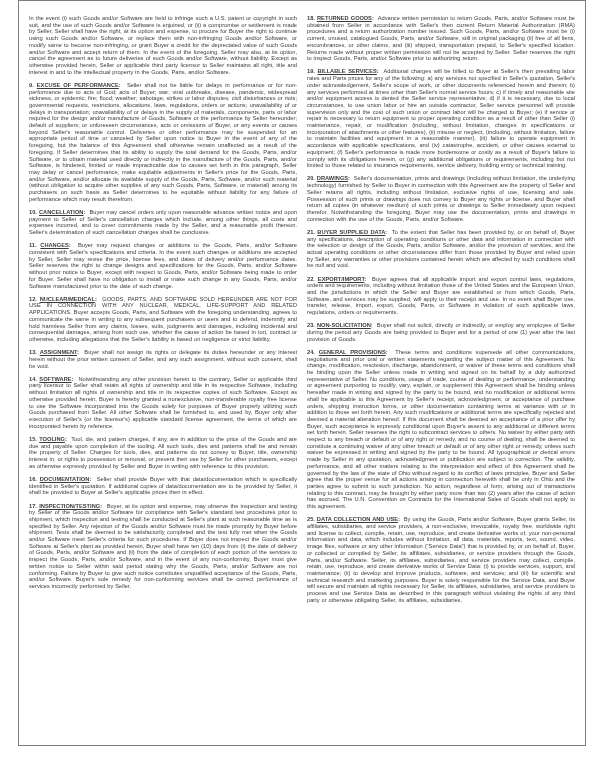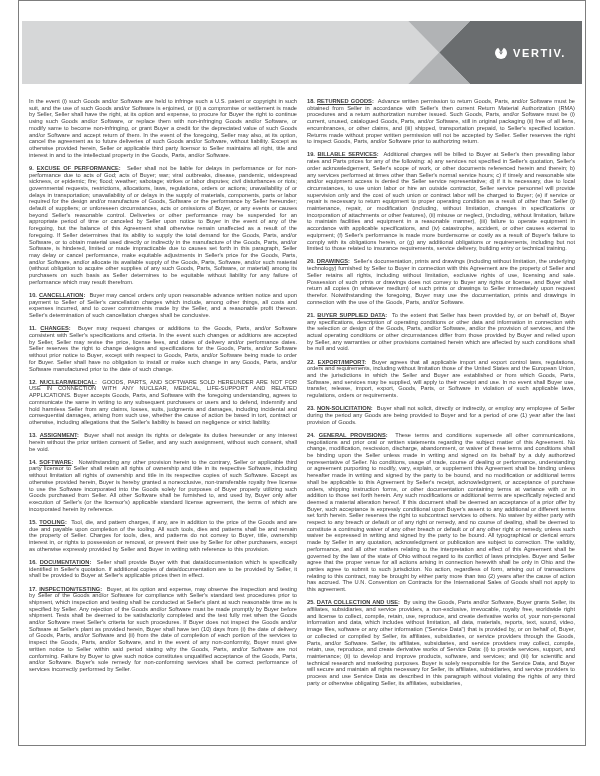--- a/index.html
+++ b/index.html
@@ -76,35 +76,20 @@
   }
   .sec-num { font-weight:bold; }
   .sec-title { font-weight:bold; text-decoration:underline; }
   .sec-colon { font-weight:bold; }
 </style>
 </head>
 <body>
 
 <div class="page">
 
-  <div class="header-band">
-    <div class="dark-panel"></div>
-    <div class="tri-top"></div>
-    <div class="tri-bottom"></div>
-    <div class="logo">
-      <span style="display:inline-flex;">
-        <svg width="14" height="14" viewBox="0 0 20 20" aria-hidden="true">
-          <circle cx="10" cy="10" r="8.6" fill="#ffffff"></circle>
-          <path d="M4.6 0 L10 9.2 L15.4 0 Z" fill="#6a6d6f"></path>
-          <path d="M6.8 7.5 L10 12.6 L13.2 7.5 L10 9.8 Z" fill="#6a6d6f"></path>
-        </svg>
-      </span>
-      <span class="logo-text">VERTIV.</span>
-    </div>
-  </div>
 
   <div class="columns">
     <div class="col" id="col-left">
         <p class="sec"><span>In the event (i) such Goods and/or Software are held to infringe such a U.S. patent or copyright in such suit, and the use of such Goods and/or Software is enjoined, or (ii) a compromise or settlement is made by Seller, Seller shall have the right, at its option and expense, to procure for Buyer the right to continue using such Goods and/or Software, or replace them with non-infringing Goods and/or Software, or modify same to become non-infringing, or grant Buyer a credit for the depreciated value of such Goods and/or Software and accept return of them. In the event of the foregoing, Seller may also, at its option, cancel the agreement as to future deliveries of such Goods and/or Software, without liability. Except as otherwise provided herein, Seller or applicable third party licensor to Seller maintains all right, title and interest in and to the intellectual property in the Goods, Parts, and/or Software.</span></p>
         <p class="sec"><span class="sec-num">9.</span>&nbsp;<span class="sec-title">EXCUSE OF PERFORMANCE</span><span class="sec-colon">:</span>&nbsp; <span>Seller shall not be liable for delays in performance or for non-performance due to acts of God; acts of Buyer; war; viral outbreaks, disease, pandemic, widespread sickness, or epidemic; fire; flood; weather; sabotage; strikes or labor disputes; civil disturbances or riots; governmental requests, restrictions, allocations, laws, regulations, orders or actions; unavailability of or delays in transportation; unavailability of or delays in the supply of materials, components, parts or labor required for the design and/or manufacture of Goods, Software or the performance by Seller hereunder; default of suppliers; or unforeseen circumstances, acts or omissions of Buyer, or any events or causes beyond Seller's reasonable control. Deliveries or other performance may be suspended for an appropriate period of time or canceled by Seller upon notice to Buyer in the event of any of the foregoing, but the balance of this Agreement shall otherwise remain unaffected as a result of the foregoing. If Seller determines that its ability to supply the total demand for the Goods, Parts, and/or Software, or to obtain material used directly or indirectly in the manufacture of the Goods, Parts, and/or Software, is hindered, limited or made impracticable due to causes set forth in this paragraph, Seller may delay or cancel performance, make equitable adjustments in Seller's price for the Goods, Parts, and/or Software, and/or allocate its available supply of the Goods, Parts, Software, and/or such material (without obligation to acquire other supplies of any such Goods, Parts, Software, or material) among its purchasers on such basis as Seller determines to be equitable without liability for any failure of performance which may result therefrom.</span></p>
         <p class="sec"><span class="sec-num">10.</span>&nbsp;<span class="sec-title">CANCELLATION</span><span class="sec-colon">:</span>&nbsp; <span>Buyer may cancel orders only upon reasonable advance written notice and upon payment to Seller of Seller's cancellation charges which include, among other things, all costs and expenses incurred, and to cover commitments made by the Seller, and a reasonable profit thereon. Seller's determination of such cancellation charges shall be conclusive.</span></p>
         <p class="sec"><span class="sec-num">11.</span>&nbsp;<span class="sec-title">CHANGES</span><span class="sec-colon">:</span>&nbsp; <span>Buyer may request changes or additions to the Goods, Parts, and/or Software consistent with Seller's specifications and criteria. In the event such changes or additions are accepted by Seller, Seller may revise the price, license fees, and dates of delivery and/or performance dates. Seller reserves the right to change designs and specifications for the Goods, Parts, and/or Software without prior notice to Buyer, except with respect to Goods, Parts, and/or Software being made to order for Buyer. Seller shall have no obligation to install or make such change in any Goods, Parts, and/or Software manufactured prior to the date of such change.</span></p>
         <p class="sec"><span class="sec-num">12.</span>&nbsp;<span class="sec-title">NUCLEAR/MEDICAL</span><span class="sec-colon">:</span>&nbsp; <span>GOODS, PARTS, AND SOFTWARE SOLD HEREUNDER ARE NOT FOR USE IN CONNECTION WITH ANY NUCLEAR, MEDICAL, LIFE-SUPPORT AND RELATED APPLICATIONS. Buyer accepts Goods, Parts, and Software with the foregoing understanding, agrees to communicate the same in writing to any subsequent purchasers or users and to defend, indemnify and hold harmless Seller from any claims, losses, suits, judgments and damages, including incidental and consequential damages, arising from such use, whether the cause of action be based in tort, contract or otherwise, including allegations that the Seller's liability is based on negligence or strict liability.</span></p>
         <p class="sec"><span class="sec-num">13.</span>&nbsp;<span class="sec-title">ASSIGNMENT</span><span class="sec-colon">:</span>&nbsp; <span>Buyer shall not assign its rights or delegate its duties hereunder or any interest herein without the prior written consent of Seller, and any such assignment, without such consent, shall be void.</span></p>
         <p class="sec"><span class="sec-num">14.</span>&nbsp;<span class="sec-title">SOFTWARE</span><span class="sec-colon">:</span>&nbsp; <span>Notwithstanding any other provision herein to the contrary, Seller or applicable third party licensor to Seller shall retain all rights of ownership and title in its respective Software, including without limitation all rights of ownership and title in its respective copies of such Software. Except as otherwise provided herein, Buyer is hereby granted a nonexclusive, non-transferable royalty free license to use the Software incorporated into the Goods solely for purposes of Buyer properly utilizing such Goods purchased from Seller. All other Software shall be furnished to, and used by, Buyer only after execution of Seller's (or the licensor's) applicable standard license agreement, the terms of which are incorporated herein by reference.</span></p>

